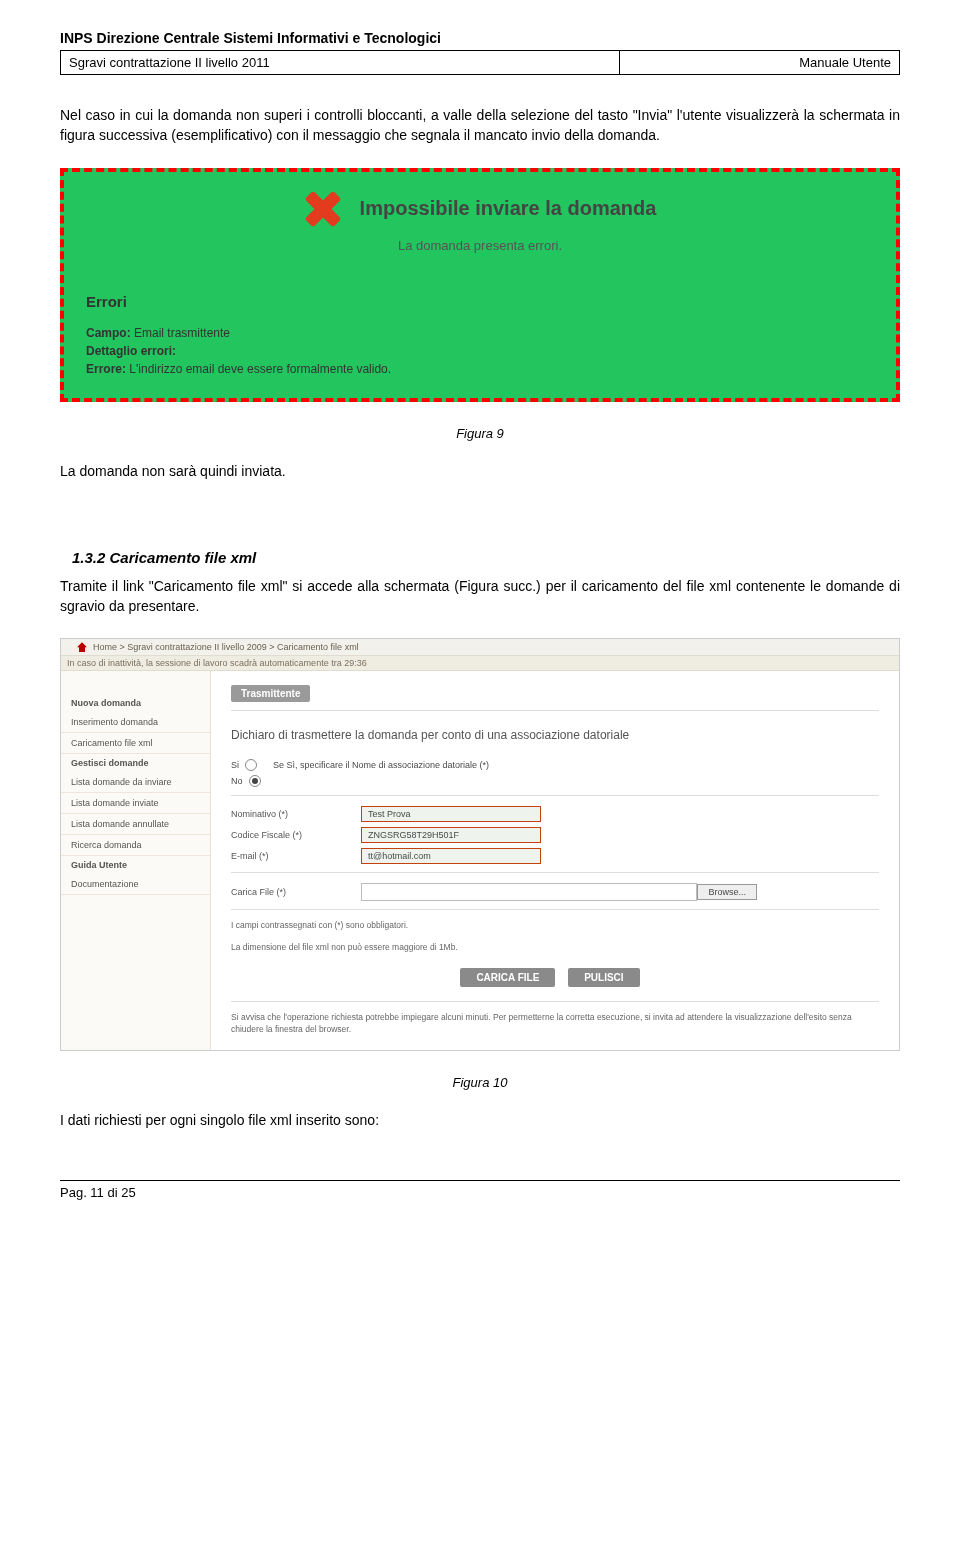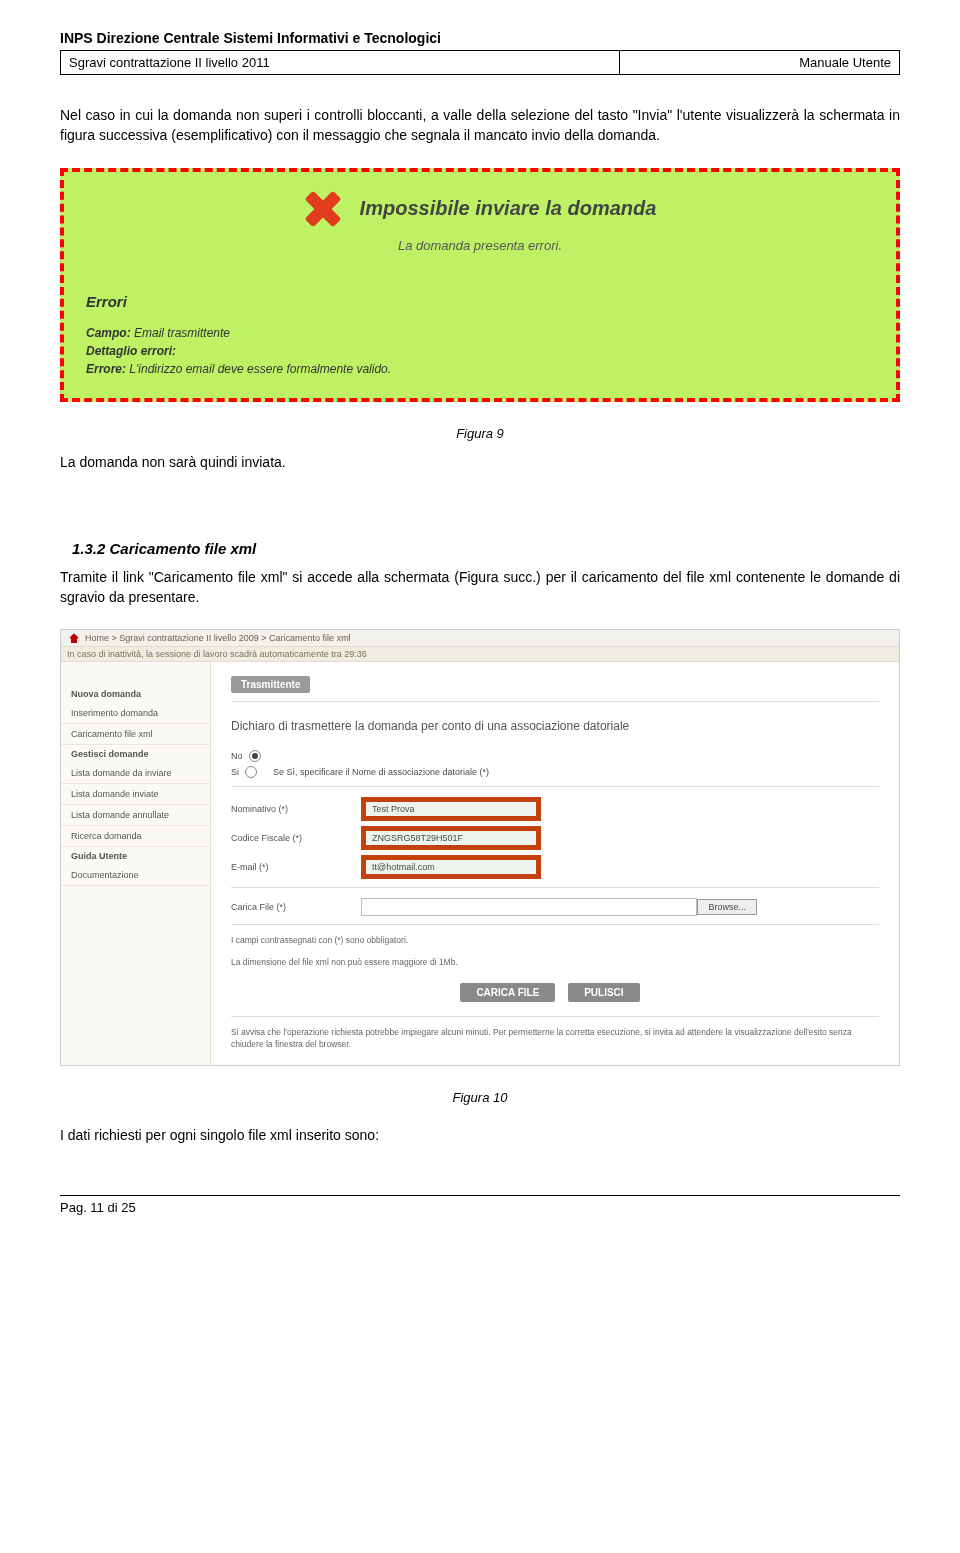--- a/index.html
+++ b/index.html
@@ -16,61 +16,60 @@
   .header-title { font-weight: bold; font-size: 14px; }
   .header-table { width: 100%; border-collapse: collapse; margin-top: 4px; }
   .header-table td { border: 1px solid #000; padding: 4px 8px; font-size: 13px; }
   .header-table td.right { text-align: right; }
   .body-text { font-size: 14px; margin-top: 30px; line-height: 1.45; text-align: justify; }
 
   
   .error-box {
     margin: 22px 0 0 0;
     border: 4px dashed #ff0000;
-    background: #bef264;
+    background: #22c55e;
     padding: 18px 22px 20px 22px;
     font-size: 13px;
     color: #333;
-    font-style: italic;
   }
   .eb-row1 { display: flex; align-items: center; justify-content: center; gap: 18px; }
   .eb-icon {
     width: 38px; height: 38px; position: relative; flex-shrink: 0;
   }
   .eb-icon::before, .eb-icon::after {
     content: ""; position: absolute; left: 50%; top: 50%;
     width: 40px; height: 12px; background: #e23b1e; border-radius: 3px;
     transform-origin: center;
   }
   .eb-icon::before { transform: translate(-50%,-50%) rotate(45deg); }
   .eb-icon::after  { transform: translate(-50%,-50%) rotate(-45deg); }
   .eb-title { font-size: 20px; font-weight: bold; color: #444; }
   .eb-sub { text-align: center; margin-top: 10px; color: #555; font-size: 13px; }
   .eb-errori { margin-top: 40px; font-size: 15px; font-weight: bold; color: #333; }
   .eb-detail { margin-top: 14px; font-size: 12px; line-height: 1.5; }
   .eb-detail .lbl { font-weight: bold; }
 
   .fig-caption { text-align: center; font-style: italic; font-size: 13px; margin-top: 24px; }
-  .after-fig { font-size: 14px; margin-top: 13px; }
+  .after-fig { font-size: 14px; margin-top: 22px; }
 
   .section-heading { font-style: italic; font-weight: bold; font-size: 15px; margin-top: 70px; margin-left: 12px; }
   .section-text { font-size: 14px; margin-top: 10px; line-height: 1.45; text-align: justify; }
 
   
   .shot2 {
     margin-top: 22px;
     border: 1px solid #ccc;
     background: #fff;
     font-size: 10px;
     color: #4a4a4a;
   }
   .shot2 .bc {
     background: #f3f1ec;
     border-bottom: 1px solid #e0dccf;
-    padding: 3px 8px;
+    padding: 3px 16px;
     font-size: 9px;
     color: #6a6050;
     display: flex; align-items: center; gap: 6px;
   }
   .shot2 .bc .home-icon {
     width: 10px; height: 10px; display:inline-block;
     background: #b00; clip-path: polygon(50% 0, 100% 50%, 80% 50%, 80% 100%, 20% 100%, 20% 50%, 0 50%);
   }
   .shot2 .timer {
     background: #efece2;
@@ -97,21 +96,21 @@
   .shot2 .line { margin: 17px 0; font-size: 12px; color: #555; }
   .shot2 .radio-row { display: flex; align-items: center; gap: 6px; margin: 4px 0; font-size: 9px; }
   .shot2 .radio {
     width: 12px; height: 12px; border: 1px solid #888; border-radius: 50%;
     display: inline-flex; align-items: center; justify-content: center; background:#fff;
   }
   .shot2 .radio.checked::after { content:""; width:6px; height:6px; background:#444; border-radius:50%; }
   .shot2 .fld-row { display:flex; align-items:center; gap:10px; margin:5px 0; }
   .shot2 .fld-lbl { width: 120px; font-size:9px; color:#555; }
   .shot2 .fld-inp {
-    border:5px solid #c2410c; background:#eef3ee; padding:2px 6px; font-size:9px; width:180px;
+    border:1px solid #c2410c; background:#eef3ee; padding:2px 6px; font-size:9px; width:180px;
   }
   .shot2 .fld-file {
     display:flex; align-items:center; gap:0; width: 396px;
   }
   .shot2 .file-inp { border:1px solid #bbb; background:#fff; height:18px; flex:1; }
   .shot2 .browse-btn {
     border:1px solid #999; background:#eee; font-size:9px; padding:2px 10px;
   }
   .shot2 .btn {
     display:inline-block; background:#8a8a8a; color:#fff; font-weight:bold;
@@ -181,27 +180,27 @@
         <div class="itm">Lista domande annullate</div>
         <div class="itm">Ricerca domanda</div>
         <div class="grp-h">Guida Utente</div>
         <div class="itm">Documentazione</div>
       </div>
     <div class="content">
       <span class="tab">Trasmittente</span>
       <div class="hr"></div>
       <div class="line">Dichiaro di trasmettere la domanda per conto di una associazione datoriale</div>
       <div class="radio-row">
-        <span>No</span>
-        <span class="radio checked"></span>
-      </div>
-      <div class="radio-row">
         <span>Si</span>
         <span class="radio"></span>
         <span style="margin-left:10px;">Se Sì, specificare il Nome di associazione datoriale (*)</span>
+      </div>
+      <div class="radio-row">
+        <span>No</span>
+        <span class="radio checked"></span>
       </div>
       <div class="hr"></div>
       <div class="fld-row">
         <span class="fld-lbl">Nominativo (*)</span>
         <span class="fld-inp">Test Prova</span>
       </div>
       <div class="fld-row">
         <span class="fld-lbl">Codice Fiscale (*)</span>
         <span class="fld-inp">ZNGSRG58T29H501F</span>
       </div>

